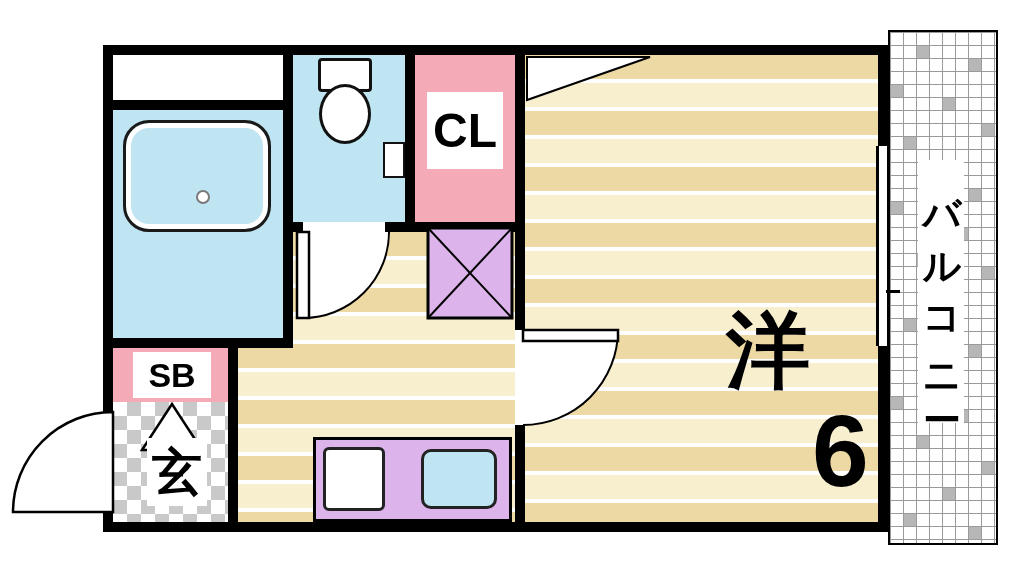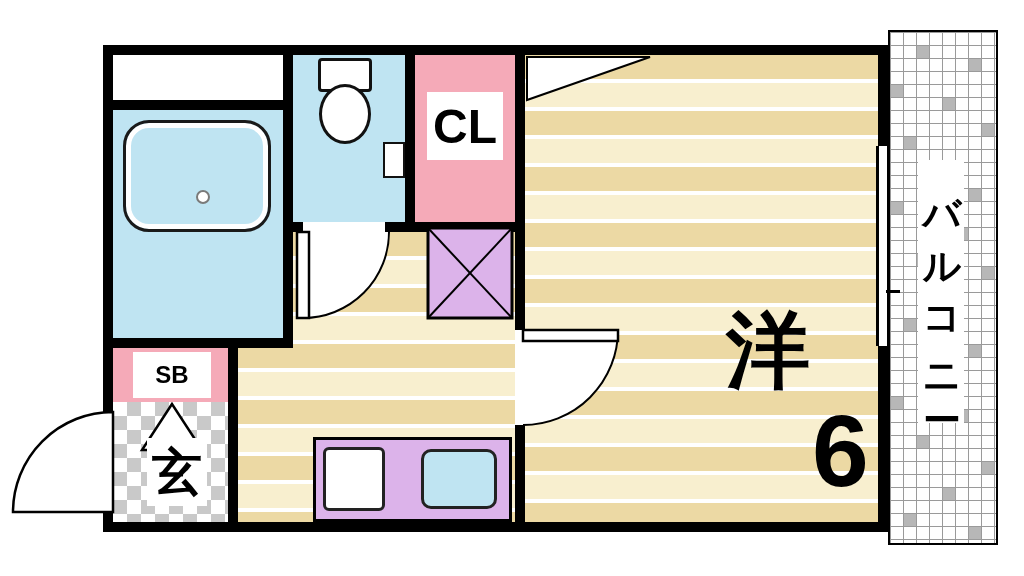--- a/index.html
+++ b/index.html
@@ -73,22 +73,22 @@
   
   .shoe-box{left:113px;top:348px;width:115px;height:54px;background:var(--pink);}
   .entry-tiles{left:113px;top:402px;width:115px;height:120px;
     background:conic-gradient(var(--tile-gray) 0 25%,#fff 0 50%,var(--tile-gray) 0 75%,#fff 0) 0 0 / 28px 28px;}
   
   .kitchen{left:313px;top:437px;width:199px;height:85px;background:var(--lavender);border:3px solid #000;}
   .stove{left:323px;top:447px;width:62px;height:64px;background:#fff;border:3px solid #222;border-radius:6px;}
   .sink{left:421px;top:449px;width:76px;height:60px;background:var(--water-blue);border:3px solid #222;border-radius:10px;}
   
   .label-box{background:#fff;display:flex;align-items:center;justify-content:center;font-weight:600;}
-  .cl-label{left:427px;top:92px;width:76px;height:68px;font-size:48px;}
-  .sb-label{left:133px;top:352px;width:78px;height:46px;font-size:24px;text-align:center;}
+  .cl-label{left:427px;top:92px;width:76px;height:77px;font-size:48px;}
+  .sb-label{left:133px;top:352px;width:78px;height:46px;font-size:34px;text-align:center;}
   .genkan-label{left:147px;top:438px;width:60px;height:68px;font-size:50px;}
   .room-name{left:726px;top:308px;font-size:84px;font-weight:600;line-height:1;}
   .room-size{left:812px;top:400px;font-size:102px;font-weight:600;line-height:1;}
   
   .overlay{left:0;top:0;width:1024px;height:576px;pointer-events:none;}
 </style>
 </head>
 <body>
 
 <div id="canvas">

